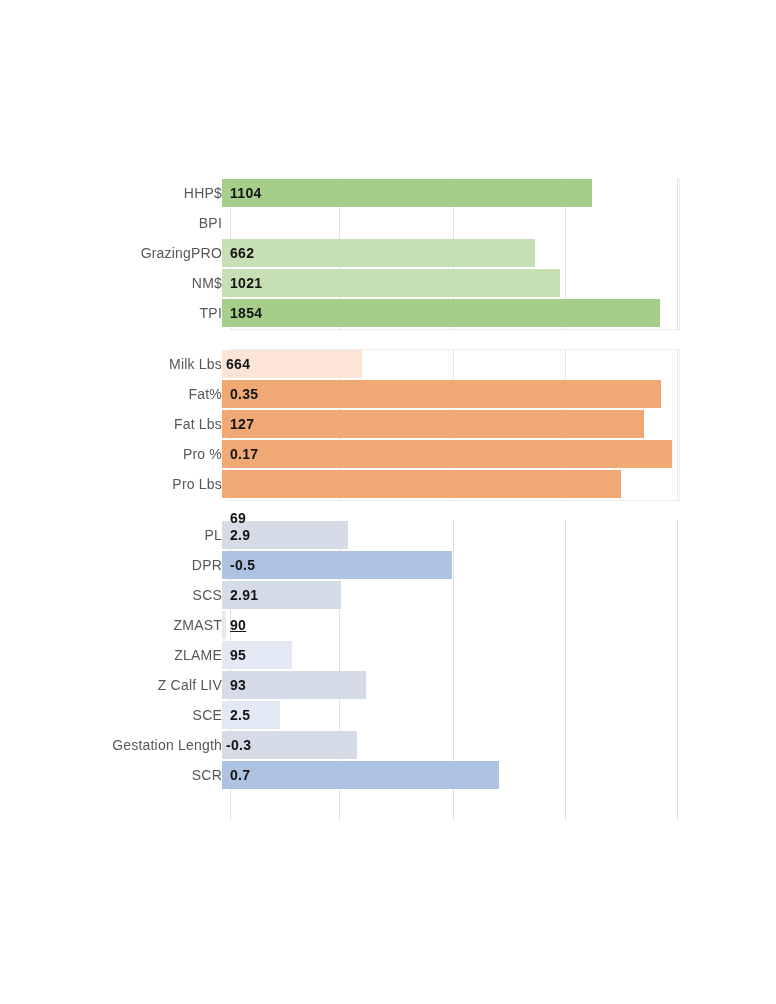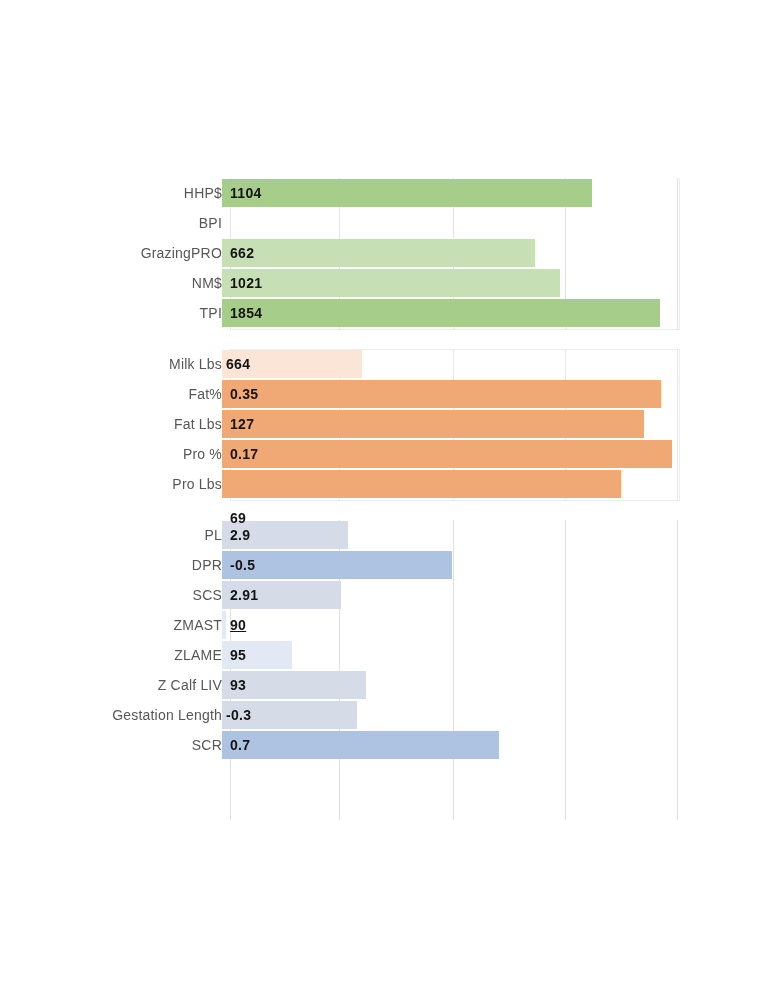--- a/index.html
+++ b/index.html
@@ -254,20 +254,27 @@
           </div>
         </div>
         <div class="row">
           <div class="row-label">Z Calf LIV</div>
           <div class="bar-area">
             <div class="bar" style="left: 0px; width: 144px; background: rgb(213, 220, 232);"></div>
             <div class="bar-value" style="left: 8px;">93</div>
           </div>
         </div>
         <div class="row">
+          <div class="row-label">SCE</div>
+          <div class="bar-area">
+            <div class="bar" style="left: 0px; width: 58px; background: rgb(226, 233, 244);"></div>
+            <div class="bar-value" style="left: 8px;">2.5</div>
+          </div>
+        </div>
+        <div class="row">
           <div class="row-label">Gestation Length</div>
           <div class="bar-area">
             <div class="bar" style="left: 0px; width: 135px; background: rgb(213, 220, 232);"></div>
             <div class="bar-value" style="left: 4px;">-0.3</div>
           </div>
         </div>
         <div class="row">
           <div class="row-label">SCR</div>
           <div class="bar-area">
             <div class="bar" style="left: 0px; width: 277px; background: rgb(174, 195, 226);"></div>

